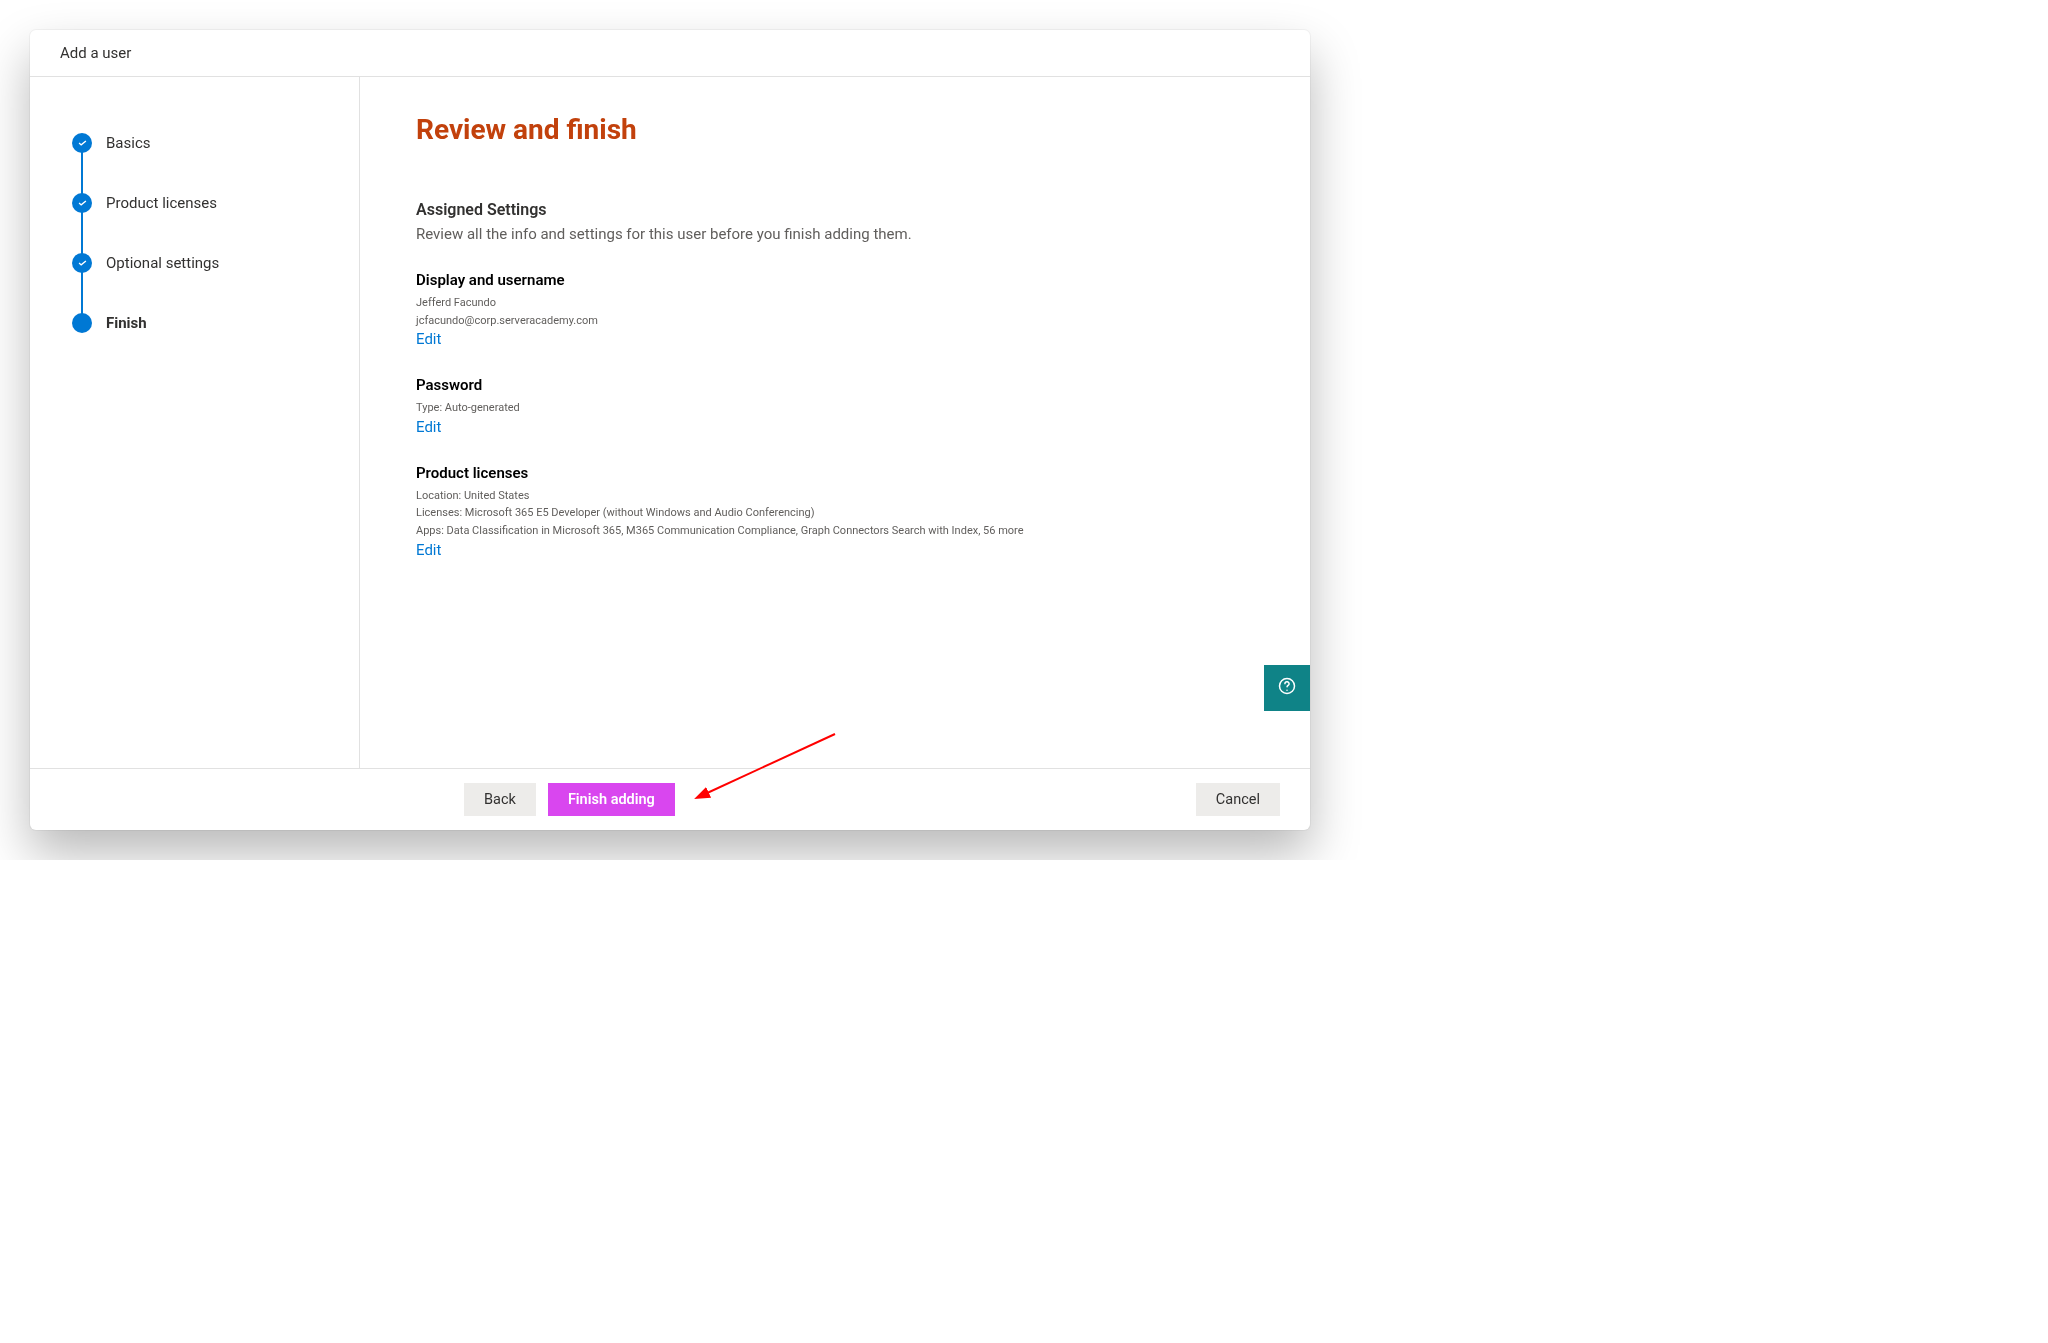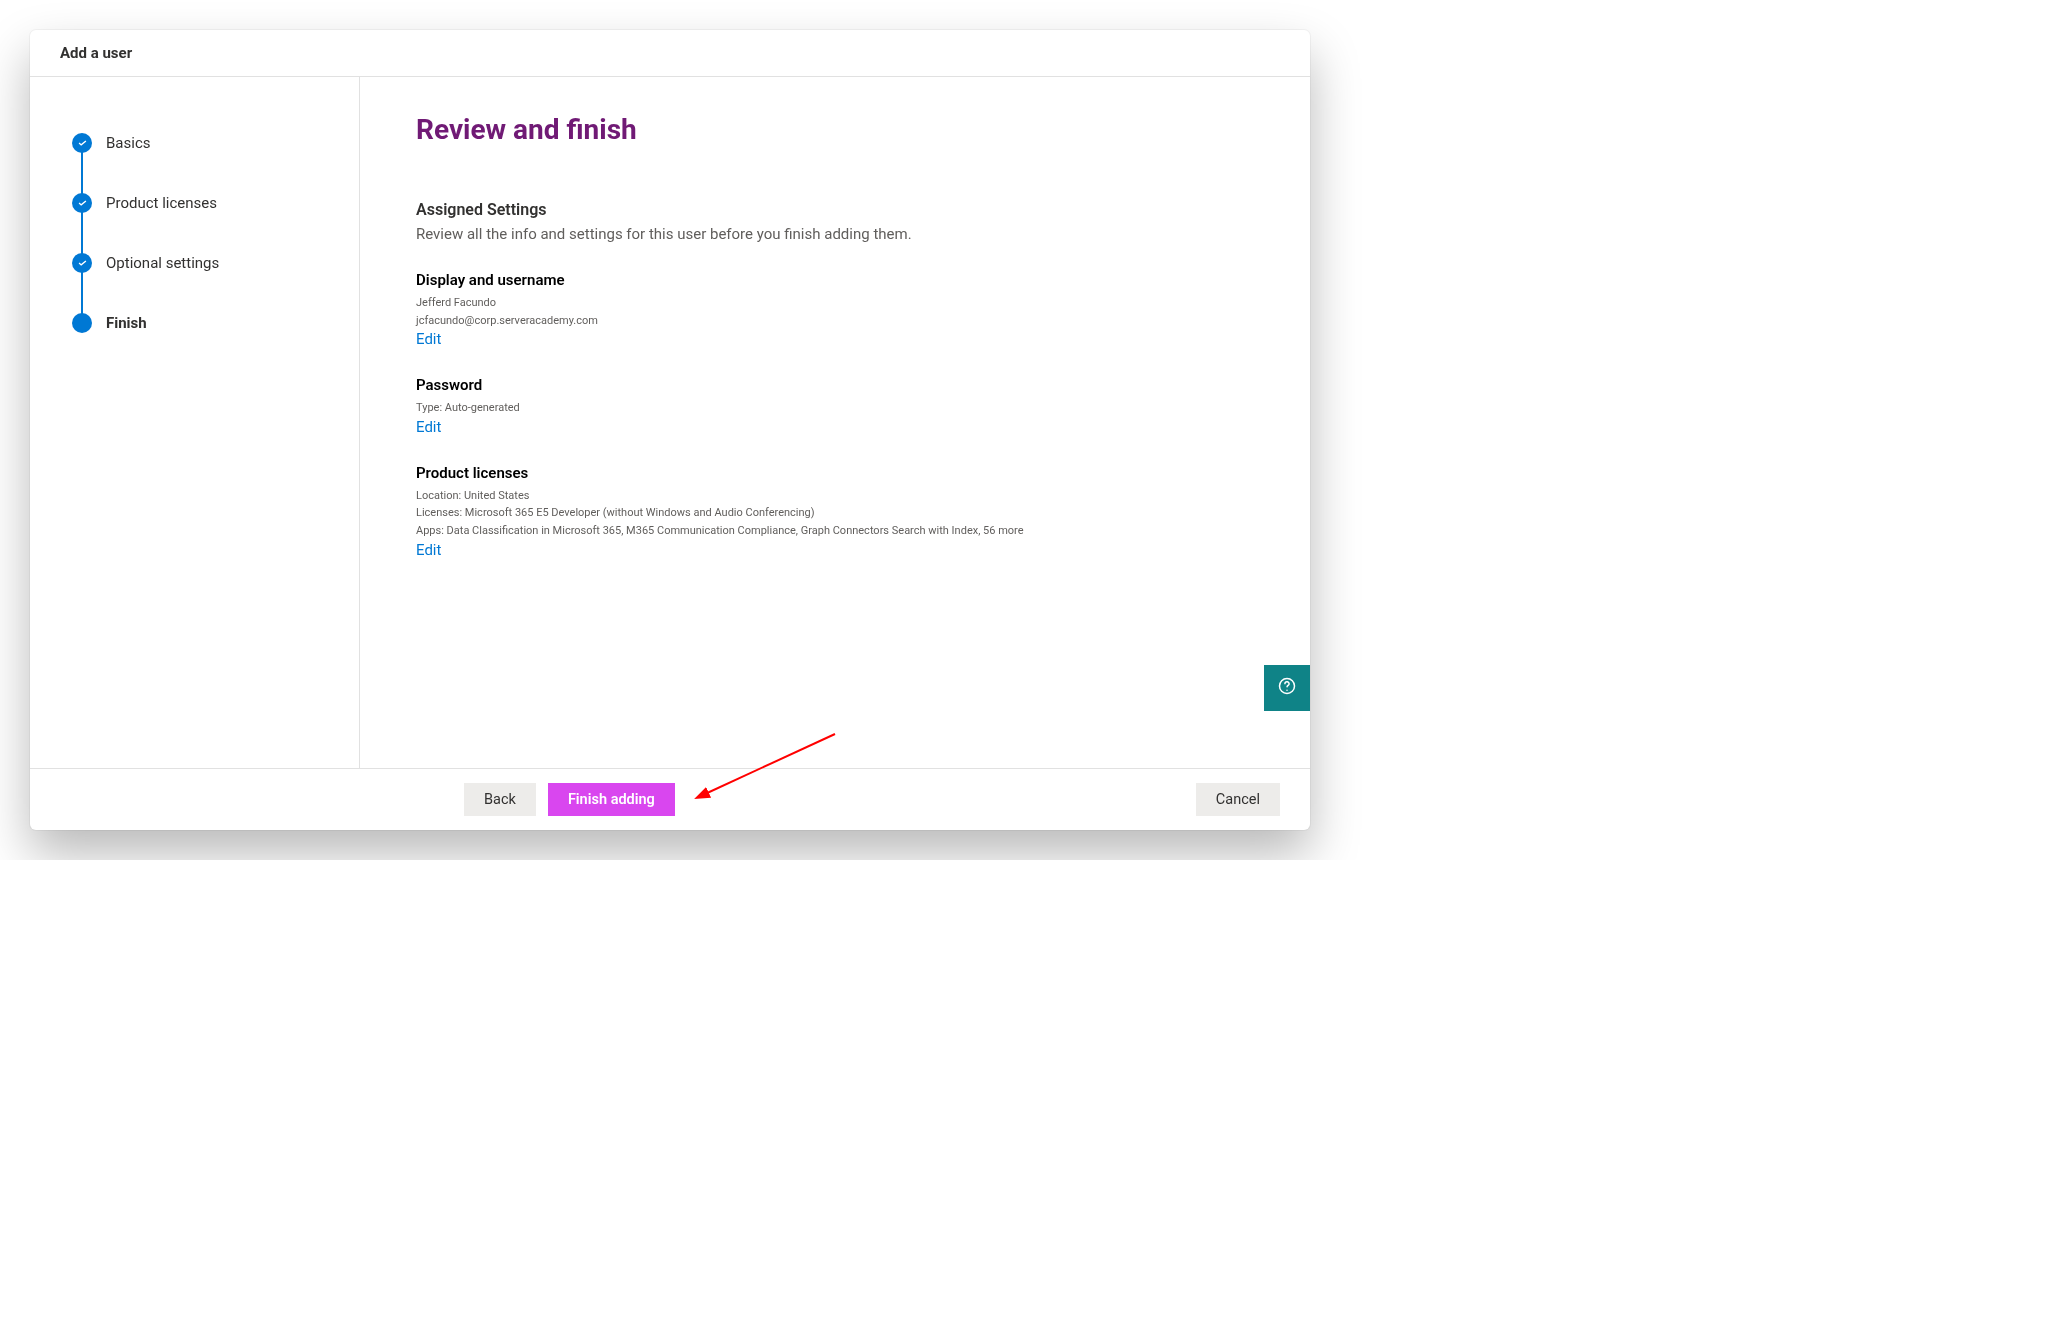--- a/index.html
+++ b/index.html
@@ -22,21 +22,21 @@
       display: flex;
       flex-direction: column;
       overflow: visible;
     }
     .panel-header {
       padding: 14px 30px;
       border-bottom: 1px solid #e1e1e1;
     }
     .panel-header-title {
       font-size: 15px;
-      font-weight: 700;
+      font-weight: 400;
       color: #323130;
     }
     .panel-body {
       flex: 1;
       display: flex;
       overflow: hidden;
     }
     
     .stepper {
       width: 330px;
@@ -93,21 +93,21 @@
     }
     
     .content {
       flex: 1;
       padding: 36px 56px 0 56px;
       overflow-y: auto;
     }
     .page-title {
       font-size: 28px;
       font-weight: 700;
-      color: #701a75;
+      color: #c2410c;
       margin-bottom: 54px;
     }
     .section-heading {
       font-size: 16px;
       font-weight: 600;
       color: #323130;
       margin-bottom: 6px;
     }
     .section-desc {
       font-size: 15px;

